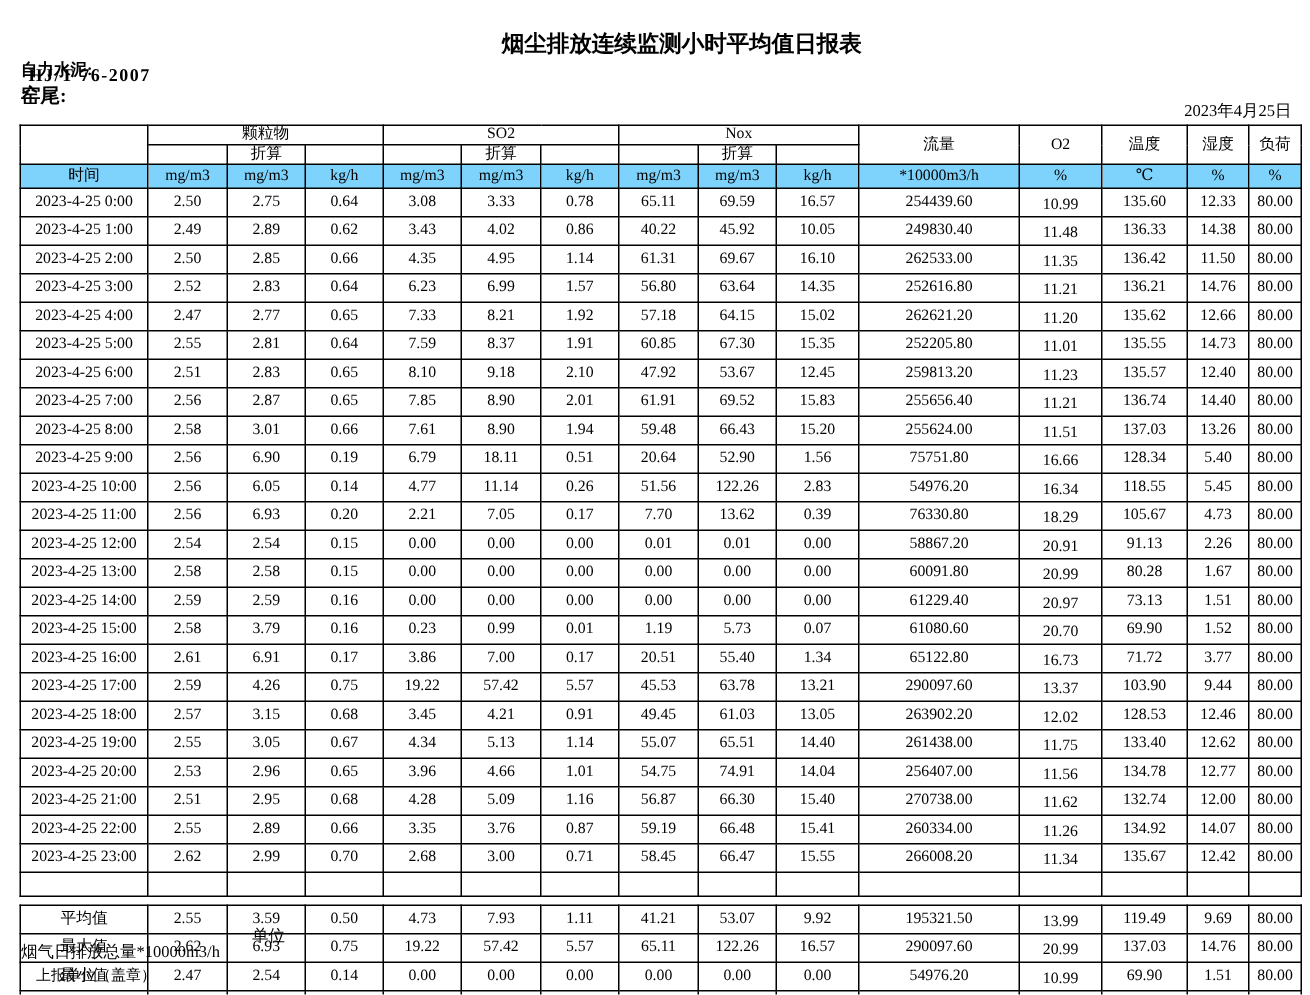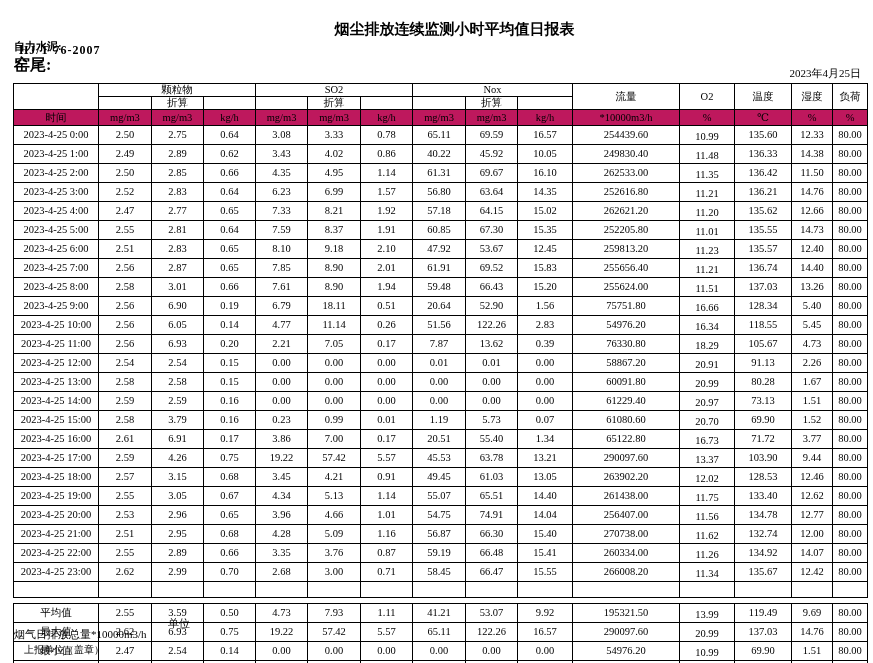--- a/index.html
+++ b/index.html
@@ -3,32 +3,32 @@
 <meta charset="utf-8">
 <style>
   html,body{margin:0;padding:0;background:#fff;}
   body{
     width:873px;height:663px;position:relative;overflow:hidden;
     font-family:"Liberation Serif","DejaVu Serif",serif;color:#000;
   }
   .std{position:absolute;left:19px;top:7px;font-size:12px;font-weight:bold;letter-spacing:1px;margin-top:36px;}
   .title{position:absolute;left:0;top:20px;width:100%;text-align:center;font-size:15px;font-weight:bold;padding-left:18px;}
   .company{position:absolute;left:14px;top:39px;font-size:11px;font-weight:bold;}
-  .location{position:absolute;left:14px;top:55px;font-size:16px;font-weight:bold;}
+  .location{position:absolute;left:14px;top:55px;font-size:13px;font-weight:bold;}
   .date{position:absolute;right:12px;top:66px;font-size:11px;}
   table.report{
     position:absolute;left:13px;top:83px;width:855px;
     border-collapse:collapse;table-layout:fixed;font-size:10.5px;
   }
   table.report td{
     border:1px solid #000;text-align:center;padding:0;height:15px;
     line-height:14px;overflow:hidden;white-space:nowrap;
   }
   table.report tr.h td{height:12px;line-height:12px;}
-  table.report tr.unit-row td{background:#be185d;height:15px;margin-left:40px;}
+  table.report tr.unit-row td{background:#7dd3fc;height:15px;margin-left:40px;}
   table.report td.o2{vertical-align:bottom;padding-top:4px;height:11px;}
   table.report tr.spacer td{border-left:none;border-right:none;border-top:none;border-bottom:none;height:5px;}
   .footnote{position:absolute;left:14px;top:627px;font-size:11px;}
   .reportunit{position:absolute;left:24px;top:643px;font-size:10px;}
   .unitword{position:absolute;left:168px;top:616px;font-size:11px;text-align:center;}
 </style>
 </head>
 <body>
 
 <div class="std">HJ/T  76-2007</div>
@@ -285,21 +285,21 @@
         <td>80.00</td>
       </tr>
       <tr>
         <td>2023-4-25 11:00</td>
         <td>2.56</td>
         <td>6.93</td>
         <td>0.20</td>
         <td>2.21</td>
         <td>7.05</td>
         <td>0.17</td>
-        <td>7.87</td>
+        <td>7.70</td>
         <td>13.62</td>
         <td>0.39</td>
         <td>76330.80</td>
         <td class="o2">18.29</td>
         <td>105.67</td>
         <td>4.73</td>
         <td>80.00</td>
       </tr>
       <tr>
         <td>2023-4-25 12:00</td>

